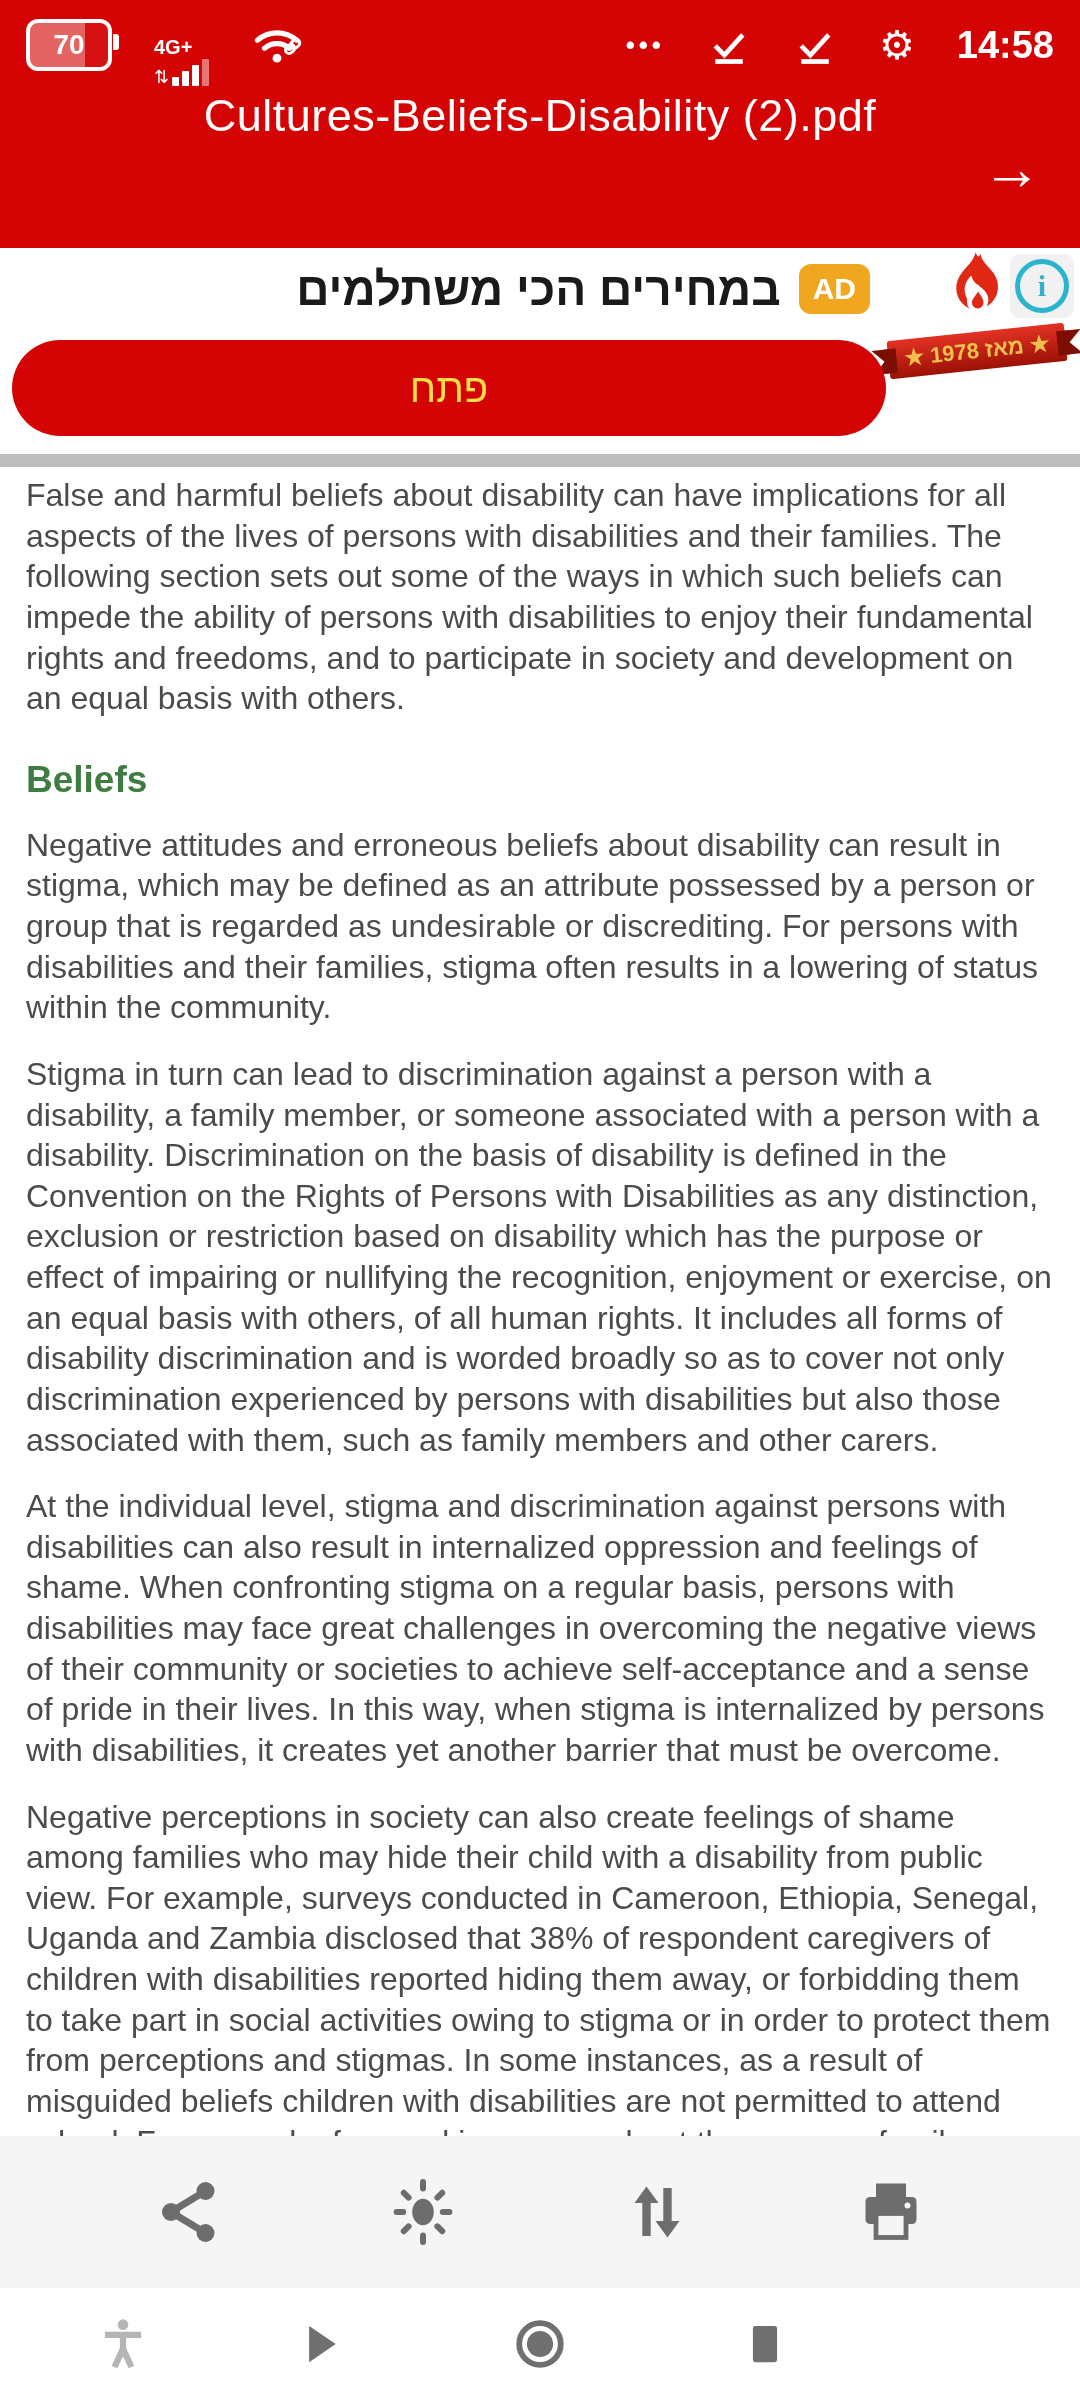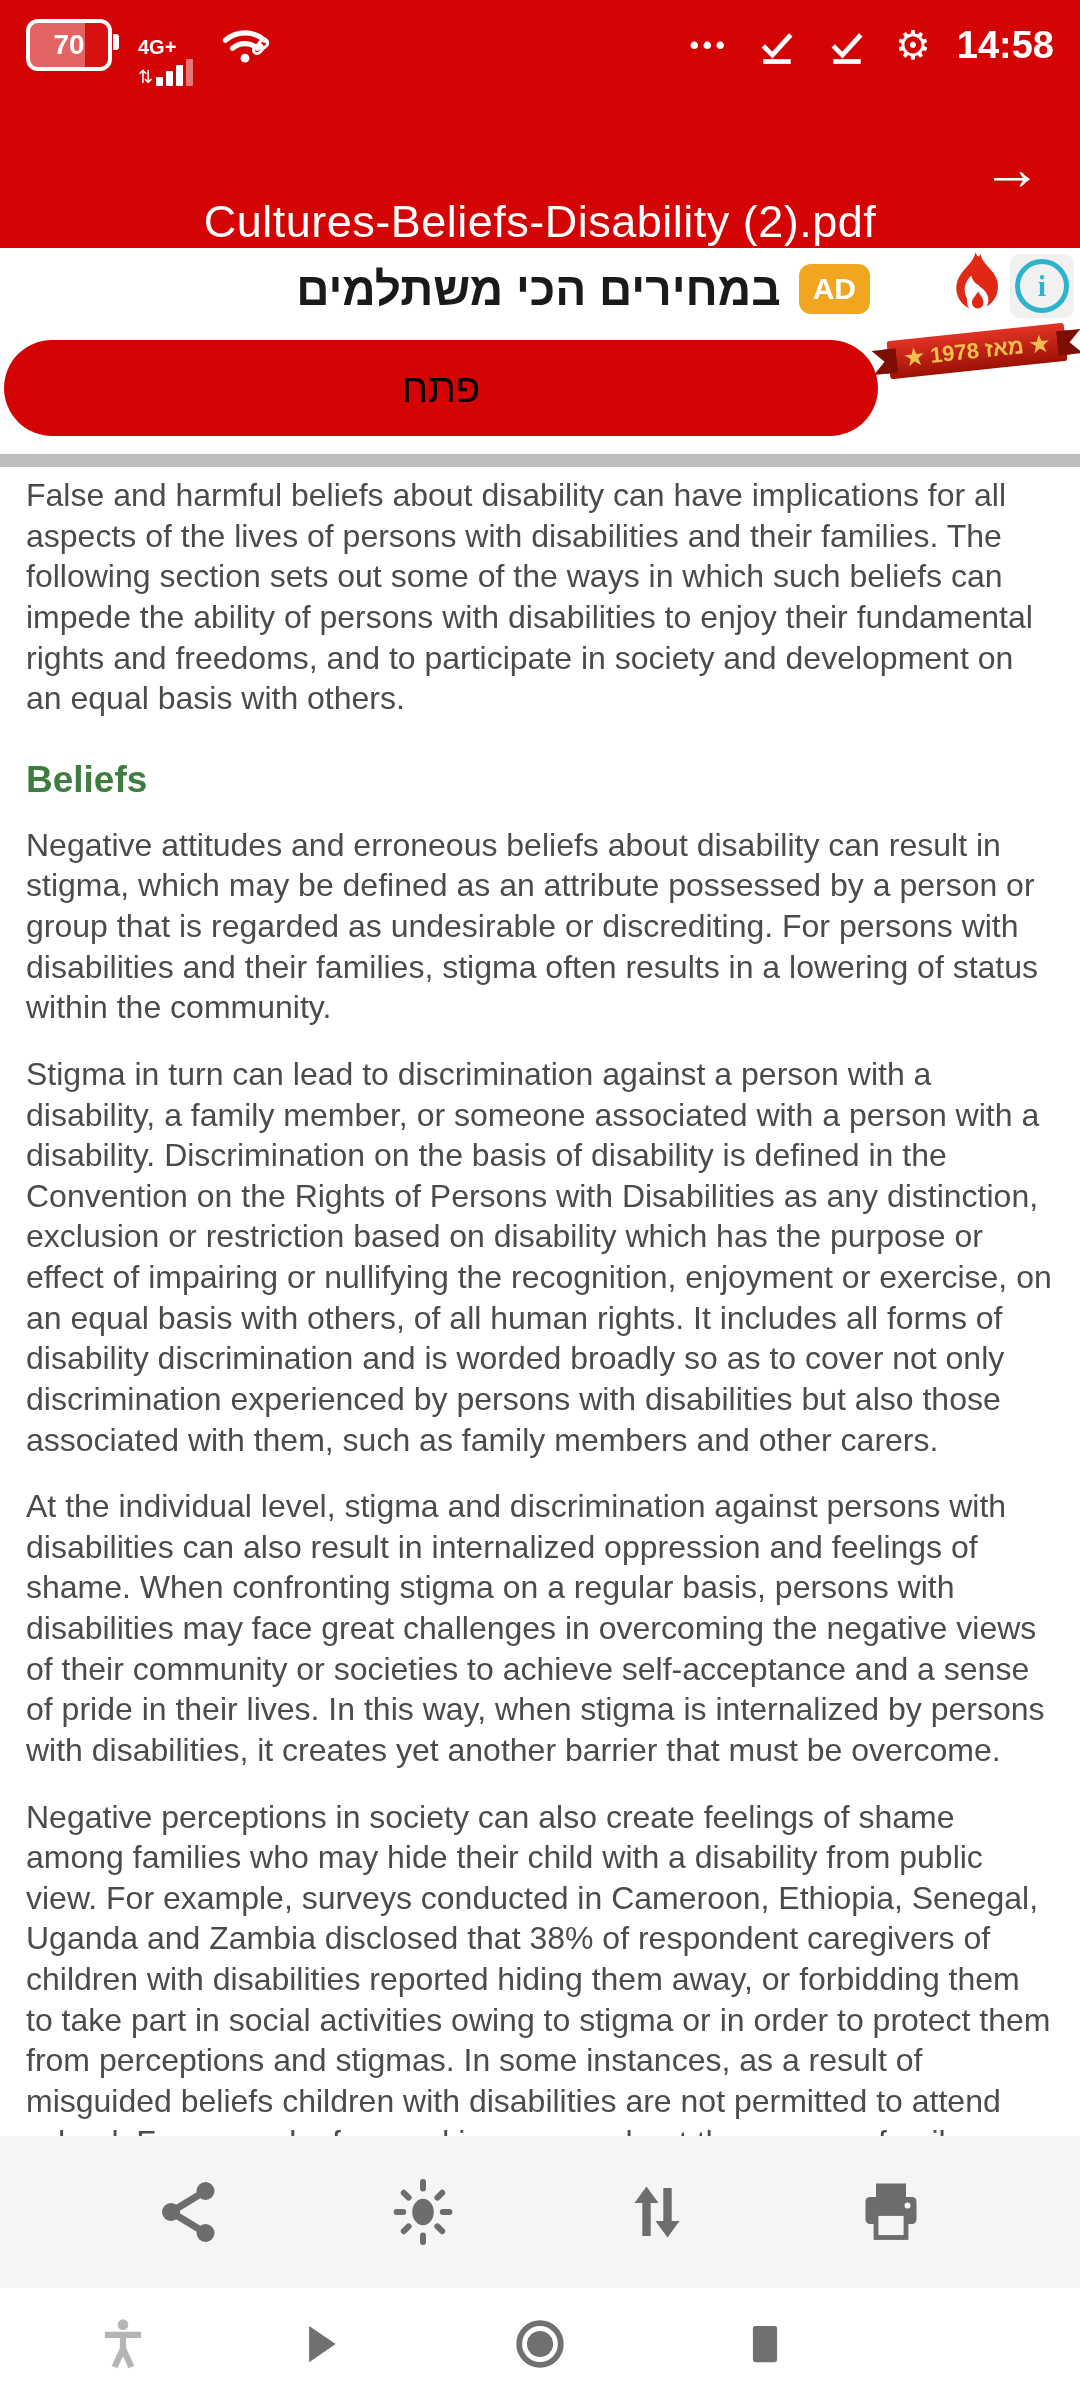--- a/index.html
+++ b/index.html
@@ -8,21 +8,21 @@
     background:#ffffff;overflow:hidden;
     font-family:"Liberation Sans", sans-serif;
   }
   
   .status-bar{
     position:absolute;top:0;left:0;width:1080px;height:90px;
     background:#d40404;color:#fff;
     display:flex;align-items:center;justify-content:space-between;
     padding:0 26px;box-sizing:border-box;
   }
-  .sb-left,.sb-right{display:flex;align-items:center;gap:26px;}
+  .sb-left,.sb-right{display:flex;align-items:center;gap:42px;}
   .battery{
     position:relative;width:78px;height:44px;border:4px solid #fff;border-radius:12px;
     display:flex;align-items:center;justify-content:center;
     background:linear-gradient(to right, rgba(255,255,255,0.38) 70%, rgba(255,255,255,0.05) 70%);
   }
   .battery::after{
     content:"";position:absolute;right:-11px;top:11px;width:6px;height:16px;
     background:#fff;border-radius:0 3px 3px 0;
   }
   .battery span{font-size:28px;font-weight:bold;color:#fff;}
@@ -36,21 +36,21 @@
   .bars i:nth-child(2){height:15px;}
   .bars i:nth-child(3){height:21px;}
   .bars i:nth-child(4){height:27px;opacity:.45;}
   .sb-icon{display:inline-flex;align-items:center;justify-content:center;}
   .dots{font-size:26px;letter-spacing:4px;font-weight:bold;}
   .gear{font-size:40px;line-height:1;}
   .time{font-size:38px;font-weight:bold;}
   
   .title-bar{
     position:absolute;top:90px;left:0;width:1080px;height:158px;
-    background:#d40404;color:#fff;display:flex;align-items:flex-end;justify-content:center;
+    background:#d40404;color:#fff;display:flex;align-items:flex-start;justify-content:center;
   }
   .title-bar .fname{font-size:45px;font-weight:400;letter-spacing:.5px;}
   .fwd-arrow{position:absolute;right:38px;top:50%;transform:translateY(-50%);font-size:60px;line-height:1;}
   
   .ad-banner{position:absolute;top:248px;left:0;width:1080px;height:206px;background:#fff;}
   .ad-top{position:absolute;top:14px;right:210px;display:flex;flex-direction:row-reverse;align-items:center;gap:18px;}
   .ad-headline{font-size:46px;font-weight:bold;color:#1a1a1a;direction:rtl;white-space:nowrap;}
   .ad-badge{
     background:#f0a71f;color:#fff;font-size:30px;font-weight:bold;
     padding:10px 14px;border-radius:12px;line-height:1;
@@ -75,23 +75,23 @@
   .info-chip{
     position:absolute;top:6px;right:6px;width:64px;height:64px;border-radius:10px;
     background:#f1f1f1;display:flex;align-items:center;justify-content:center;
   }
   .info-circle{
     width:44px;height:44px;border-radius:50%;border:5px solid #2cb3cd;color:#2cb3cd;
     display:flex;align-items:center;justify-content:center;
     font-size:30px;font-weight:bold;font-family:"Liberation Serif",serif;
   }
   .ad-cta{
-    position:absolute;left:4px;top:92px;width:874px;height:96px;
+    position:absolute;left:12px;top:92px;width:874px;height:96px;
     background:#d40404;border:none;border-radius:48px;
-    color:#000000;font-size:40px;font-family:"Liberation Sans",sans-serif;
+    color:#fde047;font-size:40px;font-family:"Liberation Sans",sans-serif;
     display:flex;align-items:center;justify-content:center;cursor:pointer;
   }
   .divider{position:absolute;top:454px;left:0;width:1080px;height:13px;background:#bdbdbd;}
   
   .doc{
     position:absolute;top:467px;left:0;width:1080px;height:1669px;background:#fff;
     padding:8px 26px 0;box-sizing:border-box;overflow:hidden;color:#4b4b4b;
   }
   .doc-h1{display:flex;color:#1d1d1f;font-weight:bold;font-size:41px;line-height:1.18;margin:4px 0 18px;}
   .doc-h1 .num{width:100px;flex:none;}

